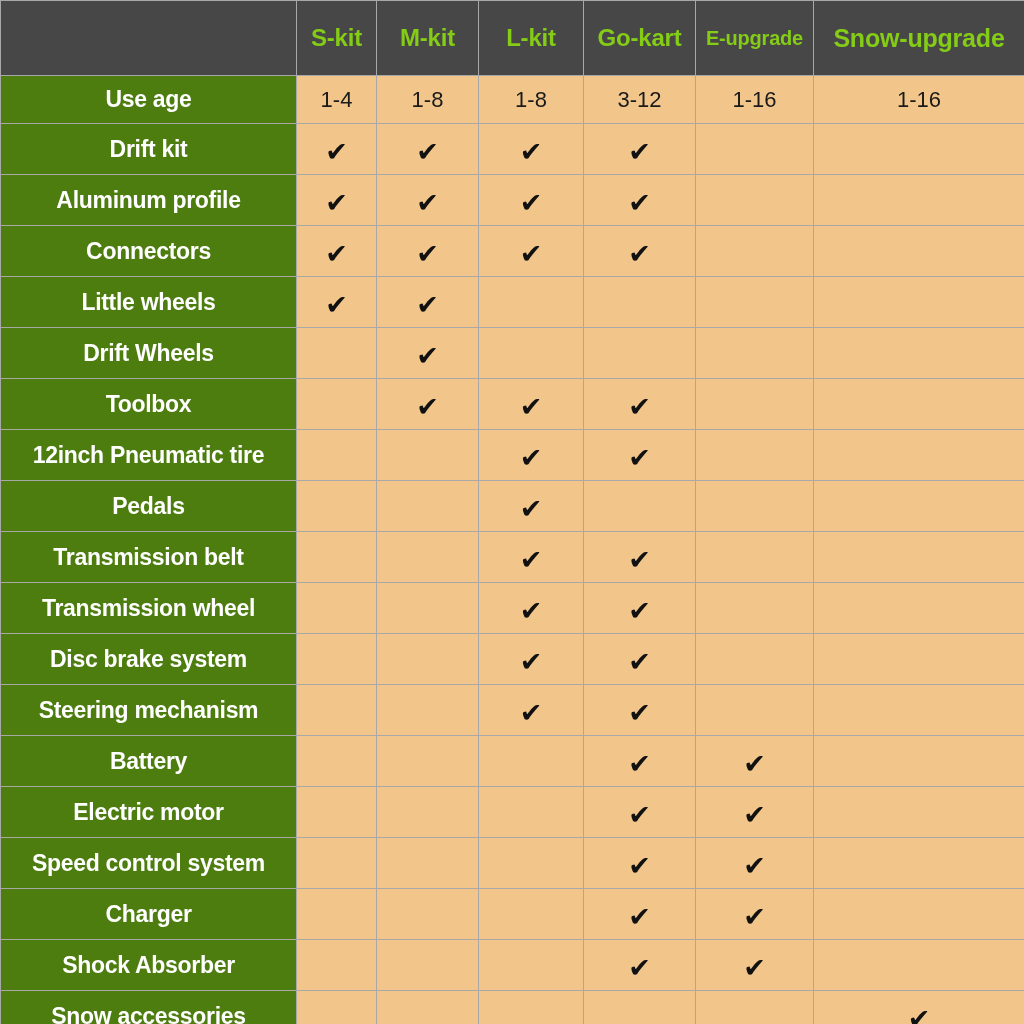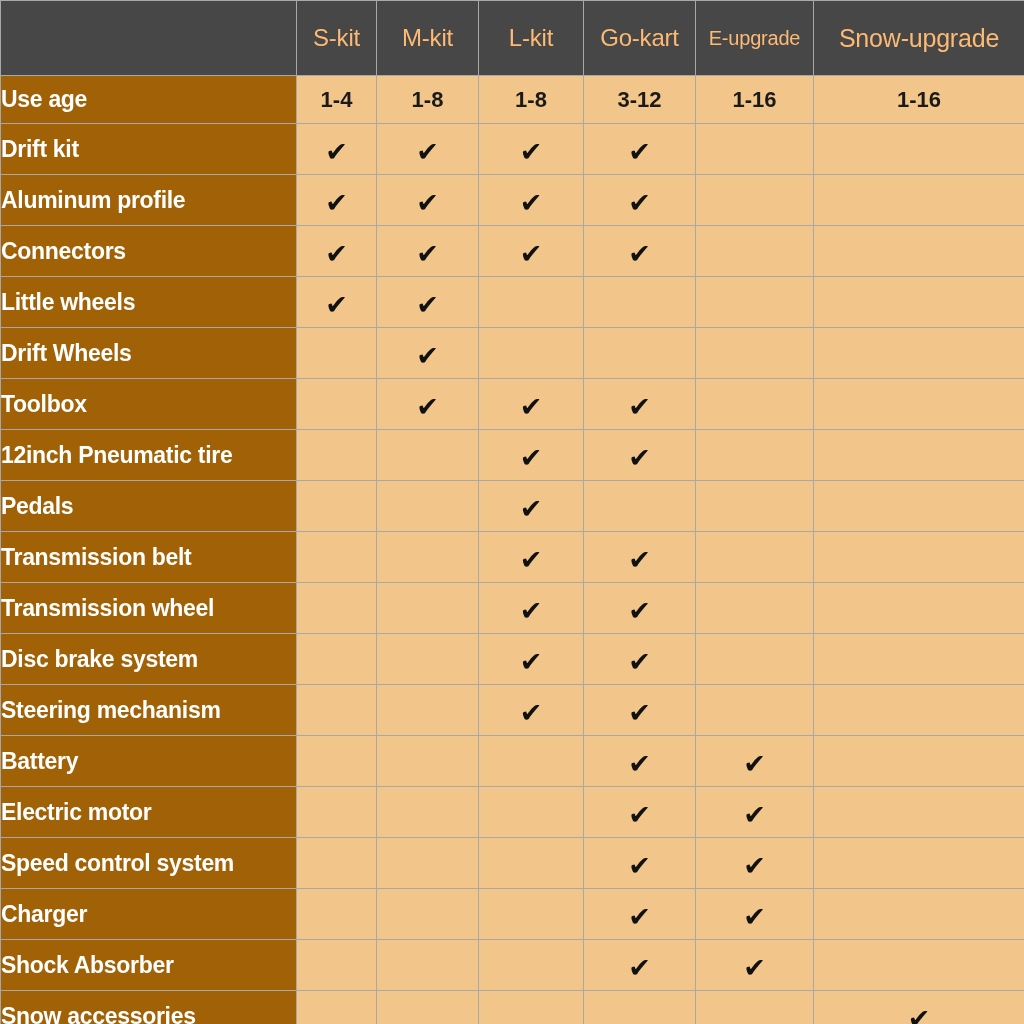--- a/index.html
+++ b/index.html
@@ -34,60 +34,60 @@
   col.c-sn    { width: 211px; }
 
   
   tr.header-row { height: 75px; }
   th.corner-cell {
     background: #474747;
     border-color: #6a6a6a;
   }
   th.head-cell {
     background: #474747;
-    color: #fdba74;
+    color: #84cc16;
     font-size: 24px;
-    font-weight: normal;
+    font-weight: bold;
     text-align: center;
     vertical-align: middle;
     border-color: #6a6a6a;
     letter-spacing: -0.2px;
   }
   th.head-cell.small {
     font-size: 20px;
   }
   th.head-cell.smaller {
     font-size: 25px;
   }
 
   
   tr.data-row { height: 51px; }
   tr.data-row.age-row { height: 48px; }
   td.row-label {
-    background: #a16207;
+    background: #4d7c0f;
     color: #ffffff;
     font-size: 23px;
     font-weight: bold;
-    text-align: left;
+    text-align: center;
     padding-left: 20px;
     vertical-align: middle;
     border-color: #6a6a6a;
     letter-spacing: -0.3px;
     white-space: nowrap;
     overflow: hidden;
   }
   td.cell {
     background: #f2c68a;
     text-align: center;
     vertical-align: middle;
     border-color: #b3b3b3;
   }
   td.cell.age {
     font-size: 22px;
-    font-weight: bold;
+    font-weight: normal;
     color: #1a1a1a;
   }
   .check {
     display: inline-block;
     font-size: 27px;
     line-height: 1;
     color: #111111;
     font-family: "DejaVu Sans", sans-serif;
     transform: translateY(2px);
     font-weight: bold;

